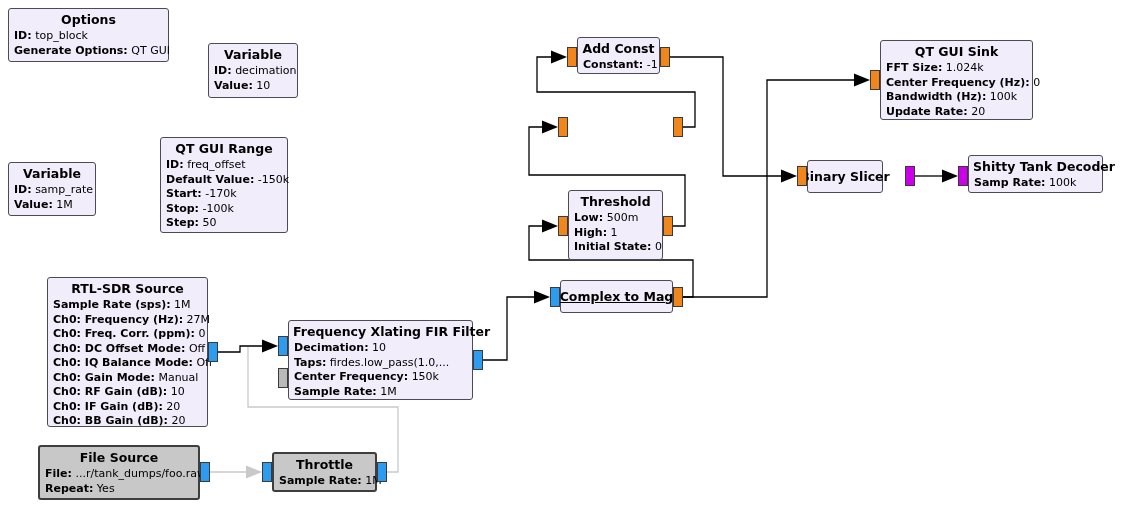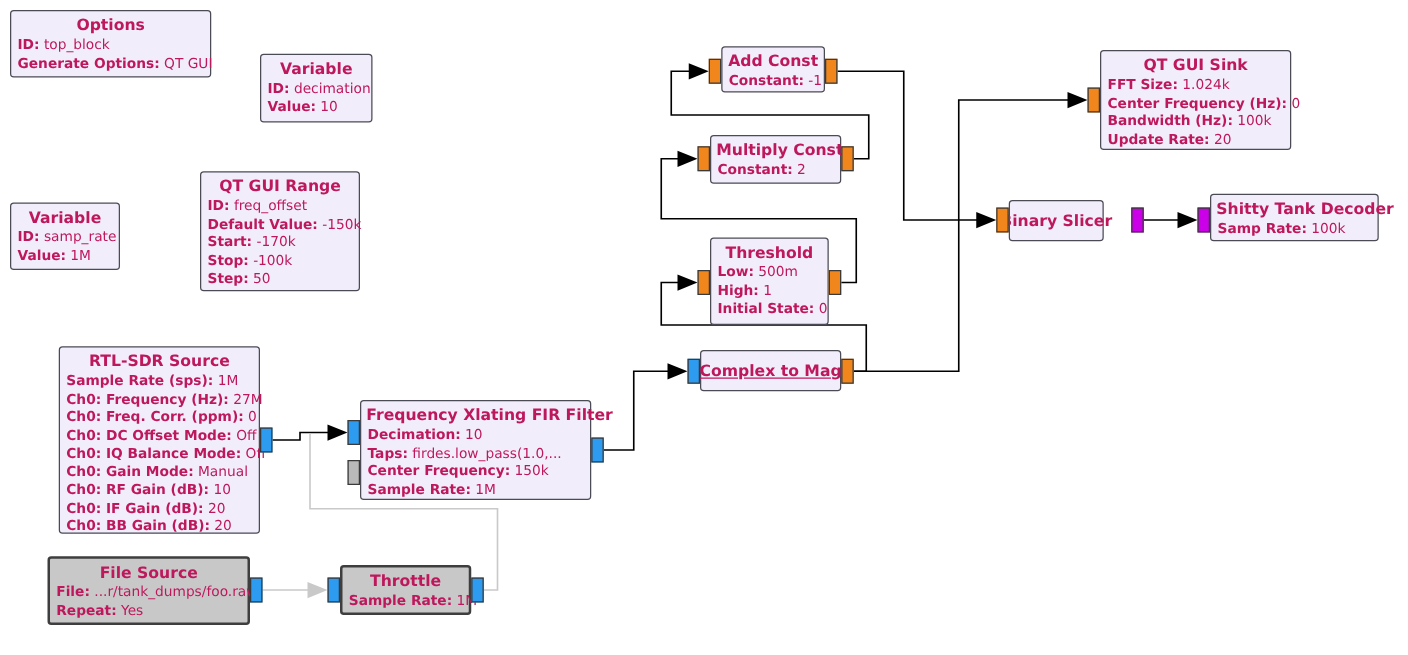--- a/index.html
+++ b/index.html
@@ -12,21 +12,21 @@
     overflow: hidden;
   }
   #wire-layer { position: absolute; left: 0; top: 0; z-index: 1; }
   .block {
     position: absolute;
     box-sizing: border-box;
     background: #F1EDFB;
     border: 1px solid #4B4B55;
     border-radius: 3px;
     z-index: 2;
-    color: #be185d;
+    color: #000000;
   }
   .block.disabled {
     background: #C8C8C8;
     border: 2px solid #3E3E3E;
   }
   .block .title {
     font-size: 12.5px;
     font-weight: bold;
     text-align: center;
     padding: 3px 4px 2px 4px;
@@ -160,24 +160,20 @@
     <div class="port" style="left: 550px; top: 287px; background: rgb(45, 155, 240);"></div>
     <div class="port" style="left: 673px; top: 287px; background: rgb(240, 134, 28);"></div>
     <div class="block" style="left: 568px; top: 190px; width: 95px; height: 70px;">
       <div class="title">Threshold</div>
       <div class="param"><b>Low:</b>&nbsp;<span>500m</span></div>
       <div class="param"><b>High:</b>&nbsp;<span>1</span></div>
       <div class="param"><b>Initial State:</b>&nbsp;<span>0</span></div>
     </div>
     <div class="port" style="left: 558px; top: 216px; background: rgb(240, 134, 28);"></div>
     <div class="port" style="left: 663px; top: 216px; background: rgb(240, 134, 28);"></div>
-    <div class="block" style="left: 568px; top: 108px; width: 105px; height: 39px;">
-      <div class="title">Multiply Const</div>
-      <div class="param"><b>Constant:</b>&nbsp;<span>2</span></div>
-    </div>
     <div class="port" style="left: 558px; top: 117px; background: rgb(240, 134, 28);"></div>
     <div class="port" style="left: 673px; top: 117px; background: rgb(240, 134, 28);"></div>
     <div class="block" style="left: 577px; top: 37px; width: 83px; height: 37px;">
       <div class="title">Add Const</div>
       <div class="param"><b>Constant:</b>&nbsp;<span>-1</span></div>
     </div>
     <div class="port" style="left: 567px; top: 47px; background: rgb(240, 134, 28);"></div>
     <div class="port" style="left: 660px; top: 47px; background: rgb(240, 134, 28);"></div>
     <div class="block" style="left: 880px; top: 40px; width: 153px; height: 80px;">
       <div class="title">QT GUI Sink</div>

